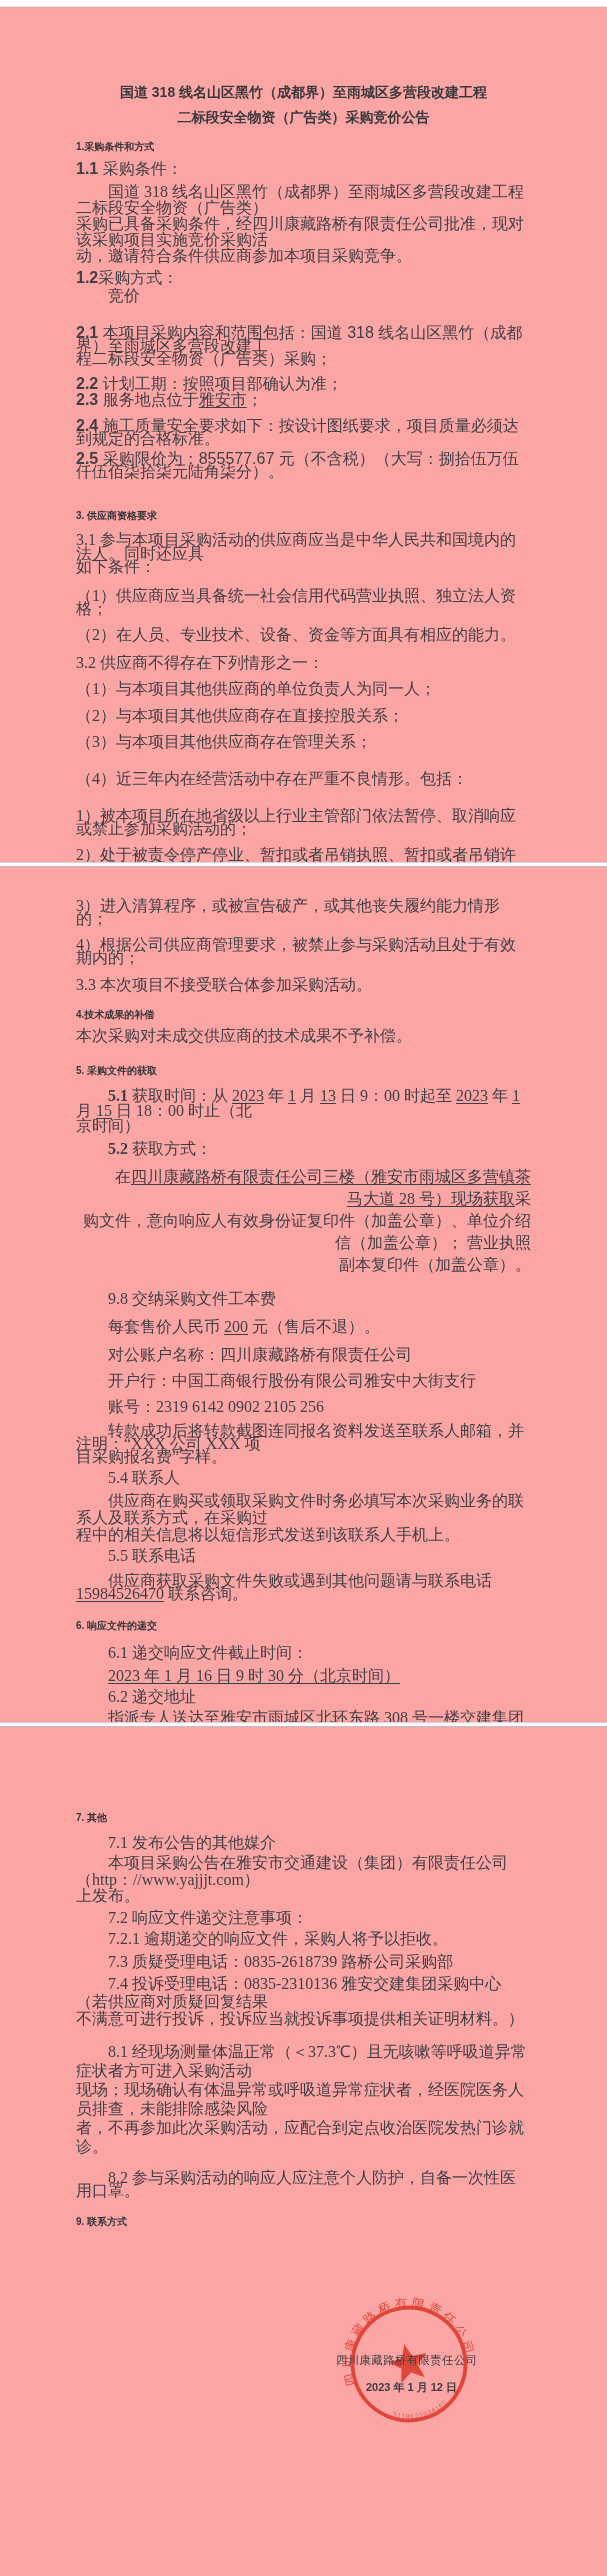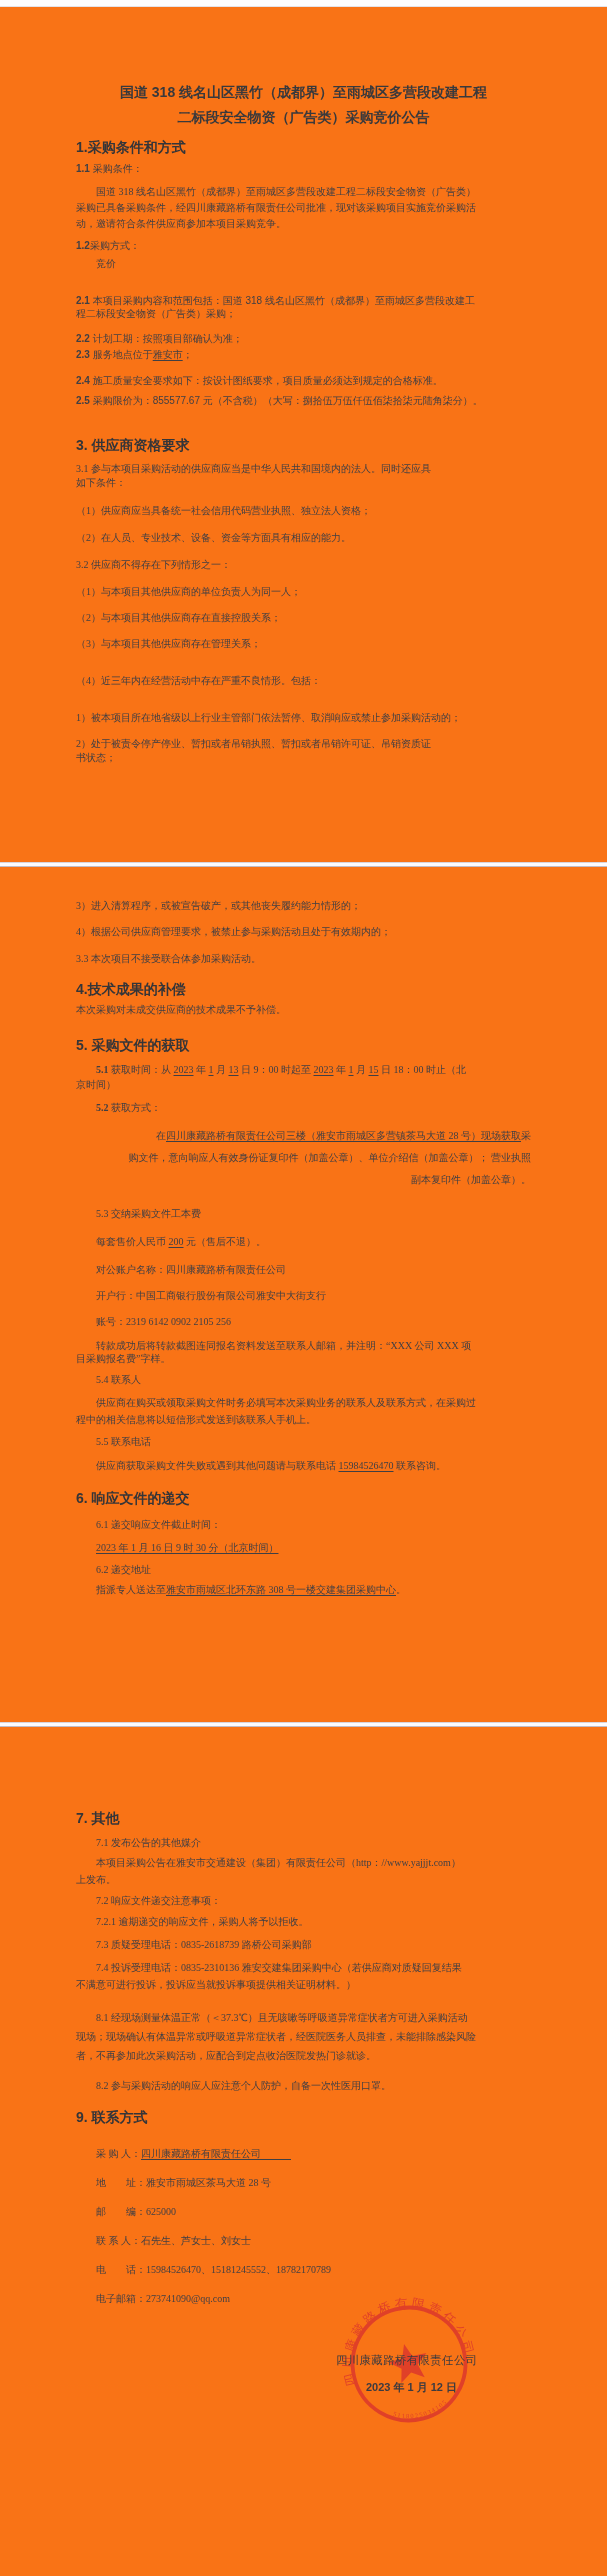--- a/index.html
+++ b/index.html
@@ -1,29 +1,29 @@
 <!DOCTYPE html>
 <html style="font-size:12px"><head>
 <meta charset="utf-8">
 <style>
   html,body{margin:0;padding:0;background:#e8e6eb;}
   .doc{width:607px;margin:0 auto;position:relative;}
-  .page{background:#f97316;padding:0 76px;box-sizing:border-box;overflow:hidden;position:relative;
+  .page{background:#fca5a5;padding:0 76px;box-sizing:border-box;overflow:hidden;position:relative;
         font-family:"Liberation Serif",serif;color:#403f44;}
   .page-1{height:862px;}
   .page-2{height:855px;}
   .page-3{height:853px;}
   .page-sep{height:3px;background:#fcfbfd;border-top:0.8px solid #d8d5dc;border-bottom:0.8px solid #c0bdc7;}
   .top-edge{position:absolute;top:0;left:0;right:0;height:6px;background:#fdfdfe;border-bottom:0.8px solid #e4e2e8;}
 
-  .blk{font-size:10px;line-height:13px;margin:0;}
+  .blk{font-size:16px;line-height:13px;margin:0;}
   .blk span{white-space:pre-wrap;}
   .title{text-align:center;font-weight:bold;font-size:14px;color:#39393c;
          font-family:"Liberation Sans",sans-serif;}
-  .h{font-weight:bold;font-size:14px;line-height:18px;color:#353538;
+  .h{font-weight:bold;font-size:10px;line-height:18px;color:#353538;
      font-family:"Liberation Sans",sans-serif;}
   .sans{font-family:"Liberation Sans",sans-serif;}
   .ind{text-indent:2em;}
   .pad{padding-left:2em;}
   .u{text-decoration:underline;text-underline-offset:2.3px;text-decoration-thickness:0.8px;}
   .b{font-weight:bold;}
 
   .lh18{line-height:13.7px;} .lh20{line-height:15px;} .lh21{line-height:16px;}
   .lh22{line-height:16.7px;} .lh23{line-height:17.5px;} .lh25{line-height:19px;}
   .lh29{line-height:22px;text-align:right;} .lh33{line-height:25px;} .lh38{line-height:29px;}
@@ -82,21 +82,21 @@
     <div class="content">
         <div class="blk p mt90"><span>3）进入清算程序，或被宣告破产，或其他丧失履约能力情形的；</span></div>
         <div class="blk p mt17"><span>4）根据公司供应商管理要求，被禁止参与采购活动且处于有效期内的；</span></div>
         <div class="blk p mt19"><span>3.3 本次项目不接受联合体参加采购活动。</span></div>
         <div class="blk h mt20"><span>4.技术成果的补偿</span></div>
         <div class="blk p mt6"><span>本次采购对未成交供应商的技术成果不予补偿。</span></div>
         <div class="blk h mt26"><span>5. 采购文件的获取</span></div>
         <div class="blk p ind lh20 mt11"><span class="b">5.1 </span><span>获取时间：从 </span><span class="u">2023</span><span> 年 </span><span class="u">1</span><span> 月 </span><span class="u">13</span><span> 日 9：00 时起至 </span><span class="u">2023</span><span> 年 </span><span class="u">1</span><span> 月 </span><span class="u">15</span><span> 日 18：00 时止（北</span><br><span>京时间）</span></div>
         <div class="blk p ind mt11"><span class="b">5.2 </span><span>获取方式：</span></div>
         <div class="blk p ind lh29 mt15"><span>在</span><span class="u">四川康藏路桥有限责任公司三楼（雅安市雨城区多营镇茶马大道 28 号）现场获取</span><span>采</span><br><span>购文件，意向响应人有效身份证复印件（加盖公章）、单位介绍信（加盖公章）； 营业执照</span><br><span>副本复印件（加盖公章）。</span></div>
-        <div class="blk p ind mt21"><span>5.3 交纳采购文件工本费</span></div>
+        <div class="blk p ind mt21"><span>9.8 交纳采购文件工本费</span></div>
         <div class="blk p ind mt20"><span>每套售价人民币 </span><span class="u">200</span><span> 元（售后不退）。</span></div>
         <div class="blk p ind mt19"><span>对公账户名称：四川康藏路桥有限责任公司</span></div>
         <div class="blk p ind mt17"><span>开户行：中国工商银行股份有限公司雅安中大街支行</span></div>
         <div class="blk p ind mt17"><span>账号：2319 6142 0902 2105 256</span></div>
         <div class="blk p ind mt15"><span>转款成功后将转款截图连同报名资料发送至联系人邮箱，并注明：“XXX 公司 XXX 项</span><br><span>目采购报名费”字样。</span></div>
         <div class="blk p ind mt11"><span>5.4 联系人</span></div>
         <div class="blk p ind lh22 mt12"><span>供应商在购买或领取采购文件时务必填写本次采购业务的联系人及联系方式，在采购过</span><br><span>程中的相关信息将以短信形式发送到该联系人手机上。</span></div>
         <div class="blk p ind mt8"><span>5.5 联系电话</span></div>
         <div class="blk p ind mt15"><span>供应商获取采购文件失败或遇到其他问题请与联系电话 </span><span class="u">15984526470</span><span> 联系咨询。</span></div>
         <div class="blk h mt22"><span>6. 响应文件的递交</span></div>
@@ -114,21 +114,20 @@
         <div class="blk h mt108"><span>7. 其他</span></div>
         <div class="blk p ind mt12"><span>7.1 发布公告的其他媒介</span></div>
         <div class="blk p ind lh22 mt8"><span>本项目采购公告在雅安市交通建设（集团）有限责任公司（http：//www.yajjjt.com）</span><br><span>上发布。</span></div>
         <div class="blk p ind mt8"><span>7.2 响应文件递交注意事项：</span></div>
         <div class="blk p ind mt10"><span>7.2.1 逾期递交的响应文件，采购人将予以拒收。</span></div>
         <div class="blk p ind mt13"><span>7.3 质疑受理电话：0835-2618739 路桥公司采购部</span></div>
         <div class="blk p ind lh23 mt10"><span>7.4 投诉受理电话：0835-2310136 雅安交建集团采购中心（若供应商对质疑回复结果</span><br><span>不满意可进行投诉，投诉应当就投诉事项提供相关证明材料。）</span></div>
         <div class="blk p ind lh25 mt19"><span>8.1 经现场测量体温正常（＜37.3℃）且无咳嗽等呼吸道异常症状者方可进入采购活动</span><br><span>现场；现场确认有体温异常或呼吸道异常症状者，经医院医务人员排查，未能排除感染风险</span><br><span>者，不再参加此次采购活动，应配合到定点收治医院发热门诊就诊。</span></div>
         <div class="blk p ind mt19"><span>8.2 参与采购活动的响应人应注意个人防护，自备一次性医用口罩。</span></div>
         <div class="blk h mt21"><span>9. 联系方式</span></div>
-        <div class="blk p pad lh38 mt17"><span>采 购 人：</span><span class="u">四川康藏路桥有限责任公司</span><span class="u">　　　</span><br><span>地　　址：雅安市雨城区茶马大道 28 号</span><br><span>邮　　编：625000</span><br><span>联 系 人：石先生、芦女士、刘女士</span><br><span>电　　话：15984526470、15181245552、18782170789</span><br><span>电子邮箱：273741090@qq.com</span></div>
       </div>
     <div class="signature">
       <svg class="seal" viewBox="-88 -88 176 176" width="134" height="134" xmlns="http://www.w3.org/2000/svg">
         <g transform="rotate(-14)">
           <circle r="74" fill="none" stroke="#dd3a2b" stroke-width="5"></circle>
           <path id="sealArcTop" d="M -58,46 A 74 74 0 1 1 58,46" fill="none"></path>
           <path id="sealArcBot" d="M -44,56 A 71 71 0 0 0 44,56" fill="none"></path>
           <text font-size="17" letter-spacing="4">
             <textPath href="#sealArcTop" startOffset="50%" text-anchor="middle">四川康藏路桥有限责任公司</textPath>
           </text>

